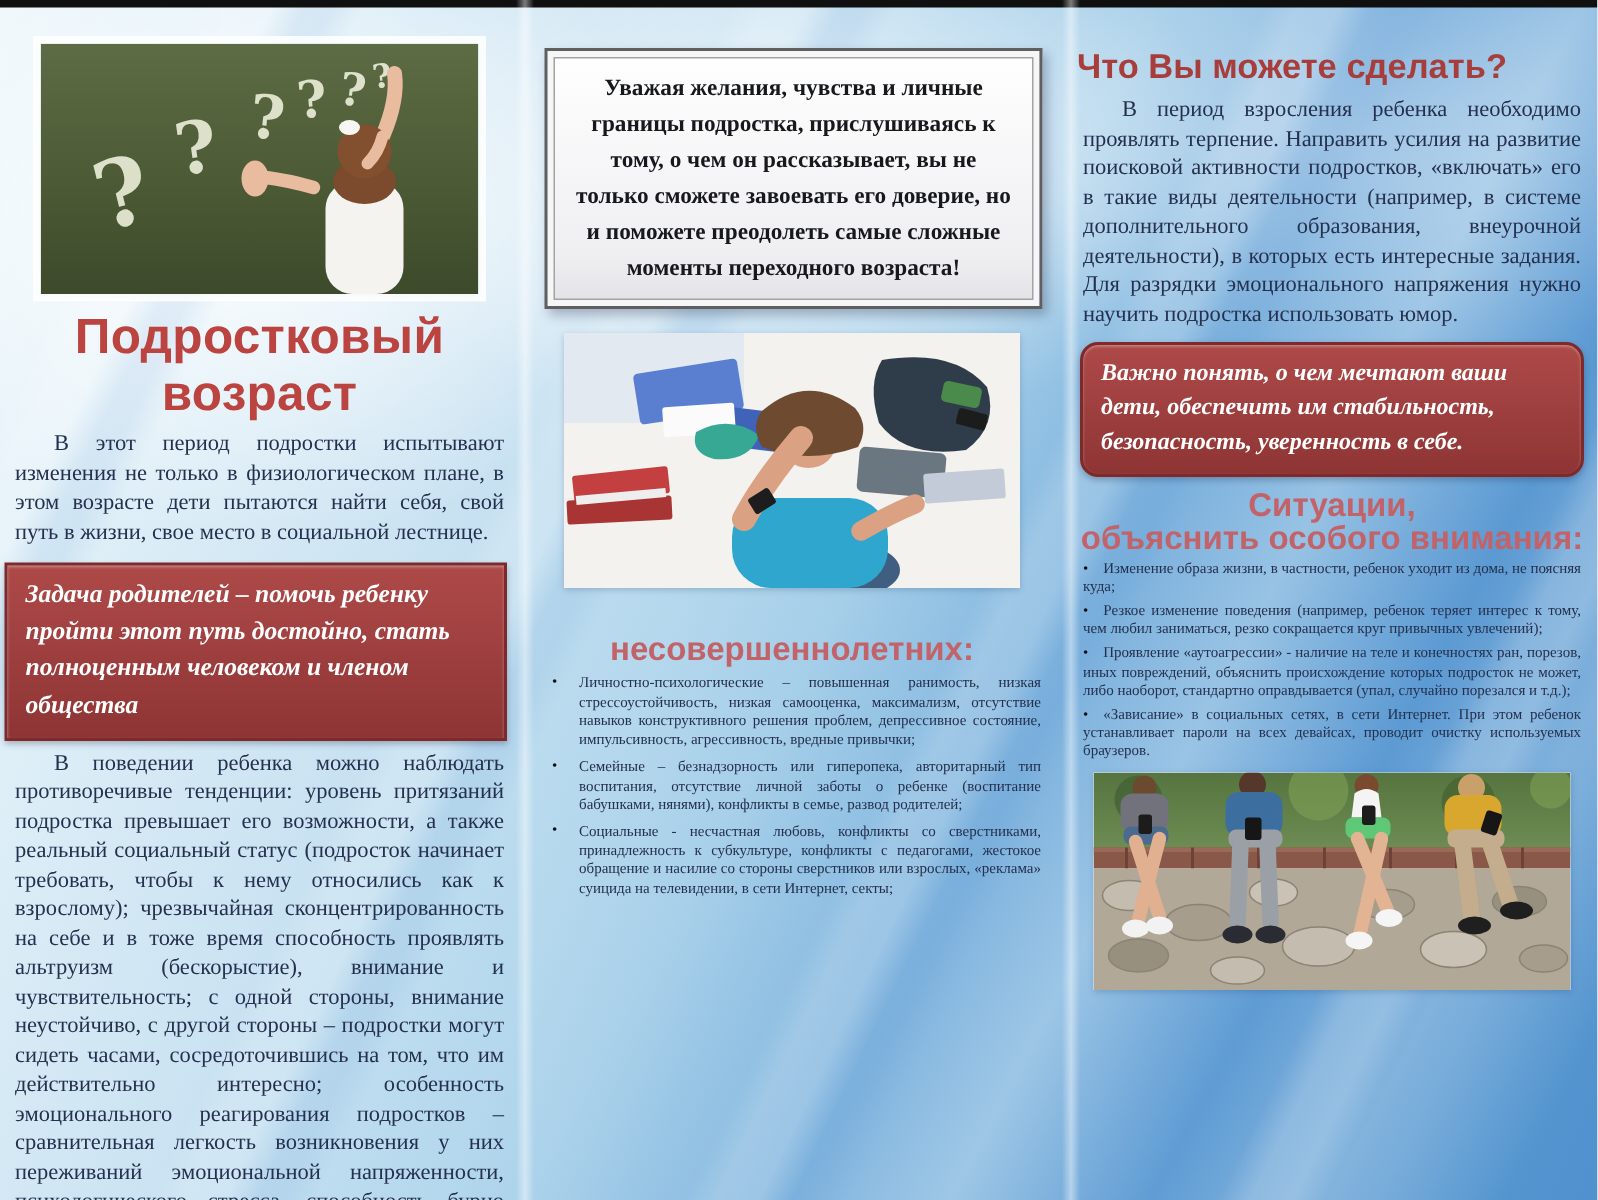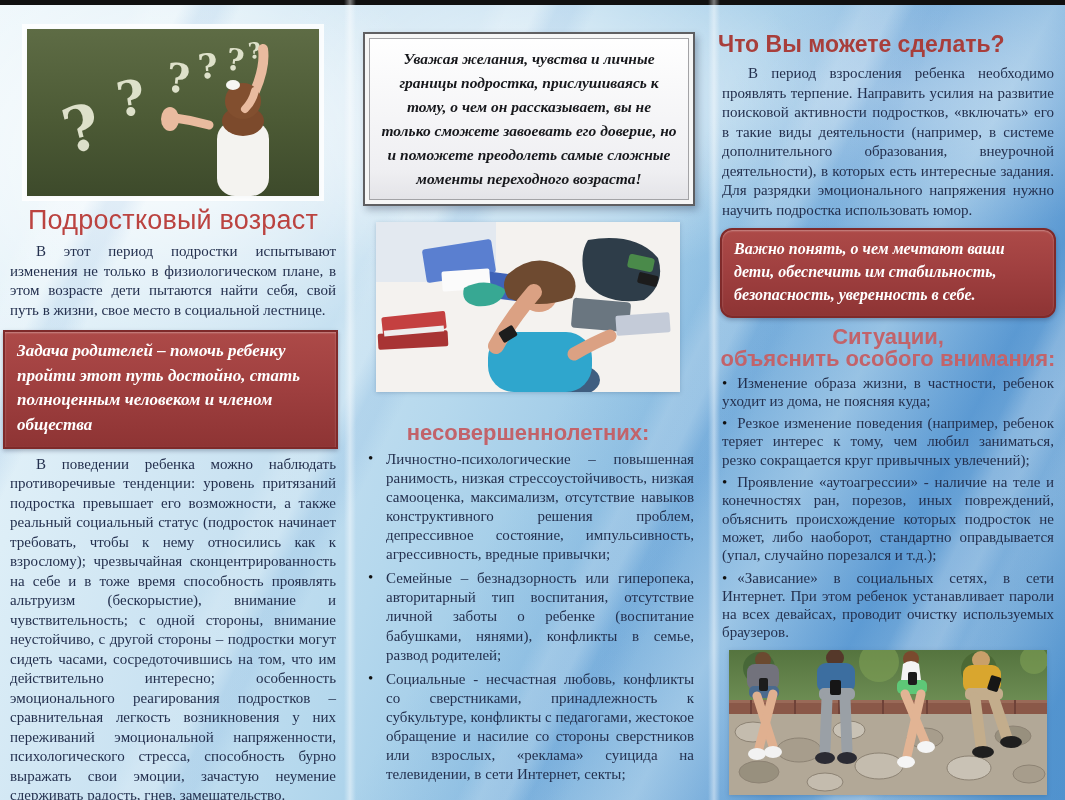--- a/index.html
+++ b/index.html
@@ -26,21 +26,21 @@
   .panel-2{left:358px;width:340px;}
   .panel-3{left:718px;width:340px;}
 
   .photo{margin:0;overflow:hidden;box-shadow:0 1px 4px rgba(40,70,110,.25);background:#fff;}
   .photo svg{display:block;width:100%;height:100%;}
   .photo-chalkboard{width:292px;height:167px;margin:24px auto 0 auto;outline:5px solid rgba(255,255,255,.85);}
   .photo-teen{width:304px;height:170px;margin:16px auto 0 auto;}
   .photo-teens{width:318px;height:145px;margin:8px auto 0 auto;}
 
   .title-red{margin:9px 0 0 0;text-align:center;font-family:"Liberation Sans",sans-serif;
-    font-weight:normal;font-size:27px;color:var(--accent-red,#bb4340);letter-spacing:.2px;}
+    font-weight:bold;font-size:33px;color:var(--accent-red,#bb4340);letter-spacing:.2px;}
   .title-darkred{margin:26px 0 0 0;font-family:"Liberation Sans",sans-serif;
     font-weight:bold;font-size:23px;color:var(--title-dark-red,#a83e3b);}
   .heading-pink{margin:8px 0 0 0;text-align:center;font-family:"Liberation Sans",sans-serif;
     font-weight:bold;font-size:22px;line-height:1.0;color:var(--heading-pink,#c2636a);}
 
   .body-text{margin:6px 4px 0 4px;color:var(--body-text,#24304e);font-size:15px;line-height:1.3;
     text-align:justify;text-align-last:left;}
   .indent{text-indent:26px;}
 
   .banner{margin:10px 0 0 0;padding:7px 12px 9px 12px;text-align:left;
@@ -48,24 +48,24 @@
     border:2px solid var(--banner-border,#7e2a2a);
     box-shadow:inset 0 1px 2px rgba(255,255,255,.35), 0 2px 4px rgba(30,40,70,.3);
     color:#fff;font-style:italic;font-weight:600;font-size:17px;line-height:1.45;}
   .banner-left{margin-left:-3px;margin-right:2px;}
   .banner-right{border-radius:12px;font-size:16px;margin:8px 2px 0 2px;}
 
   .quote-box{margin:27px 3px 0 5px;padding:13px 16px;min-height:118px;
     background:linear-gradient(180deg,#ffffff 0%,#efeff2 80%,#e2e2e6 100%);
     border:2px solid #5f5f62;
     box-shadow:inset 0 0 0 4px #f6f6f6, inset 0 0 0 5px #a3a3a6, 3px 4px 7px rgba(30,40,70,.3);
-    text-align:center;color:#17181c;font-style:italic;font-weight:600;font-size:15.5px;line-height:1.55;}
+    text-align:center;color:#17181c;font-weight:600;font-size:15.5px;line-height:1.55;}
 
   ul.bullets{margin:6px 0 0 0;padding:0;list-style:none;color:var(--body-text,#24304e);
-    font-size:15px;line-height:1.27;text-align:justify;text-align-last:left;}
+    font-size:10px;line-height:1.27;text-align:justify;text-align-last:left;}
   .panel-2 ul.bullets{margin-left:6px;margin-right:4px;}
   .panel-2 ul.bullets li{position:relative;padding-left:22px;margin:0 0 5px 0;}
   .panel-2 ul.bullets li::before{content:"•";position:absolute;left:4px;top:-1px;color:#111;}
   .panel-3 ul.bullets{margin:4px 4px 0 4px;line-height:1.22;}
   .panel-3 ul.bullets li{margin:0 0 4px 0;}
   .panel-3 ul.bullets li::before{content:"•";margin-right:10px;color:#111;}
 </style>
 </head>
 <body>
 

